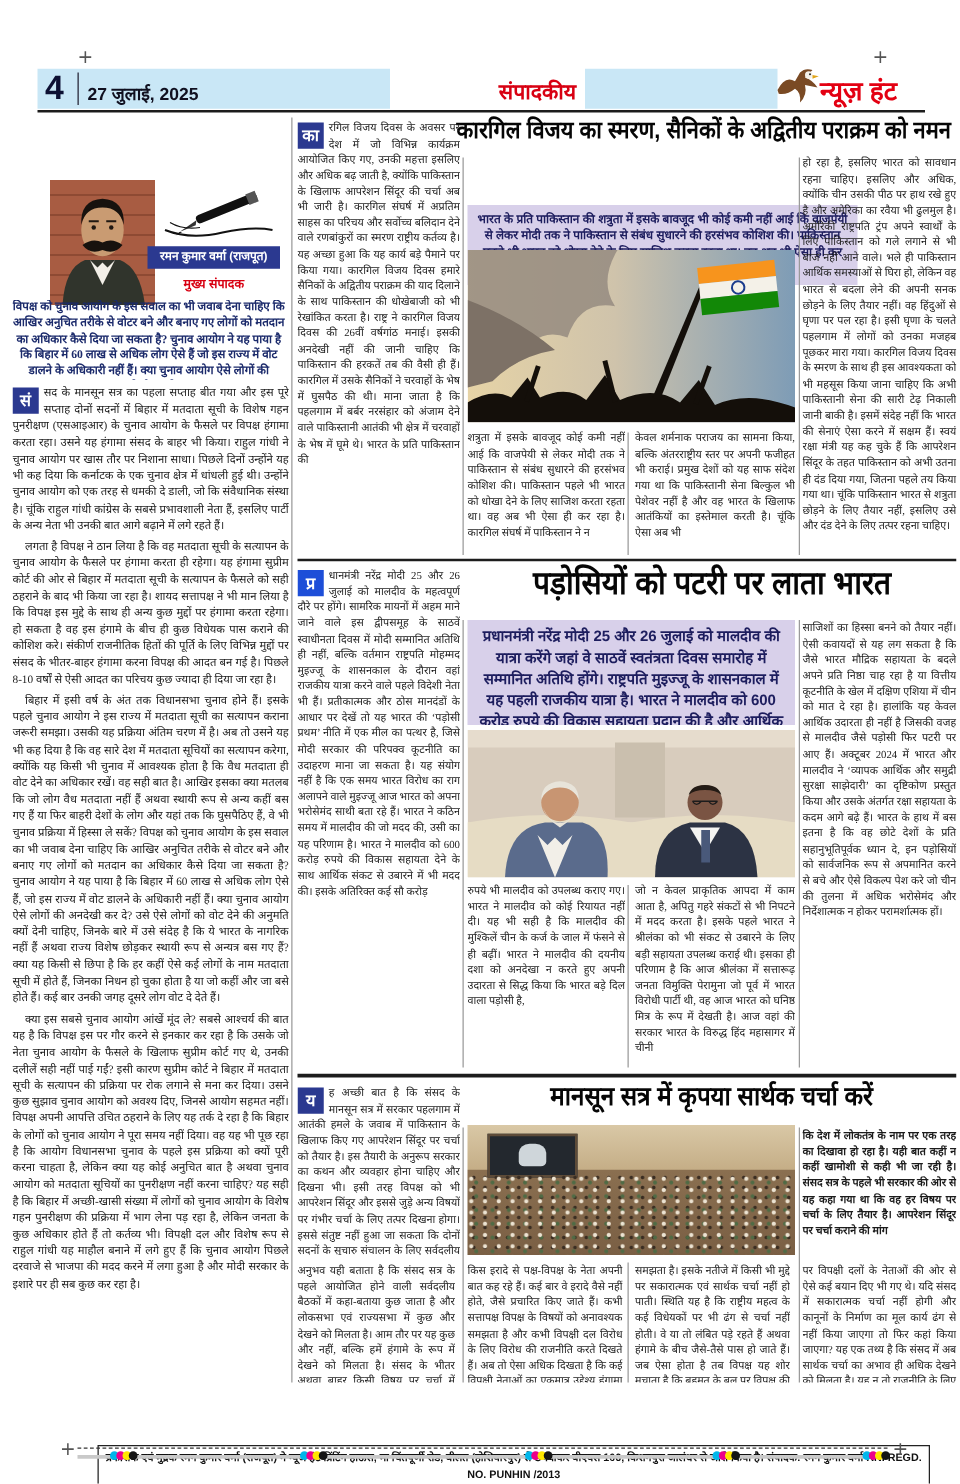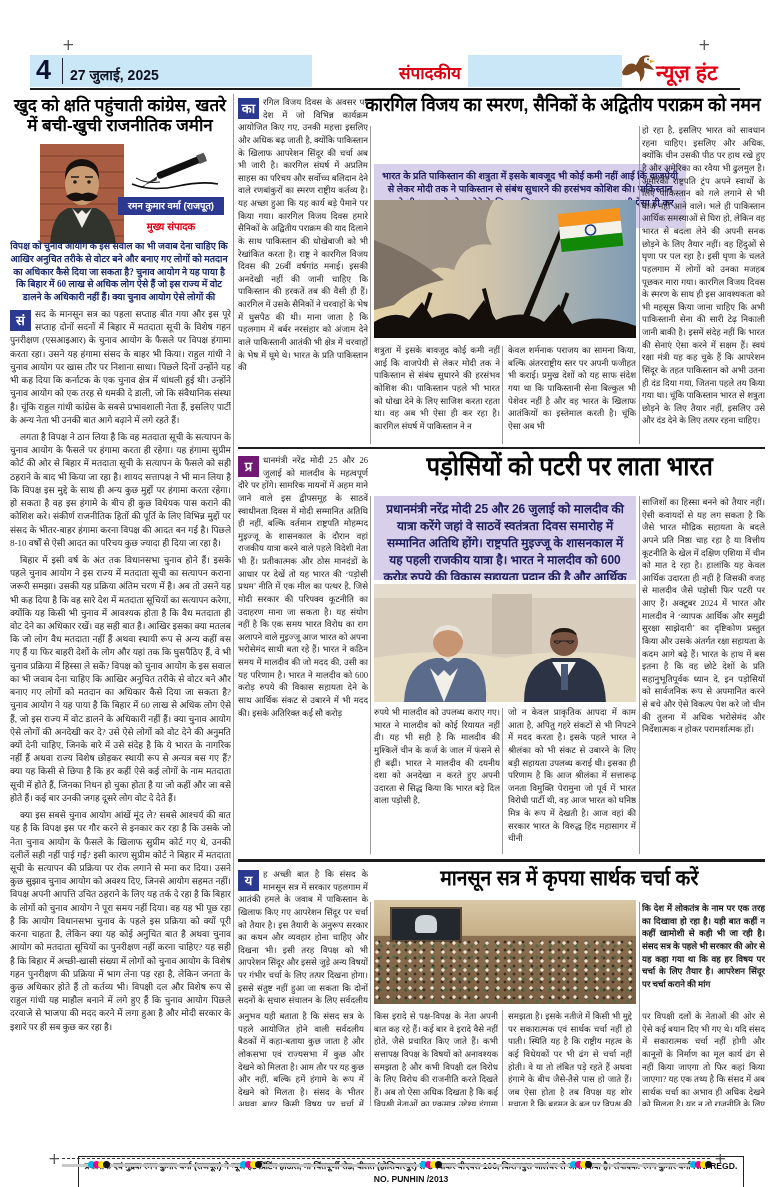--- a/index.html
+++ b/index.html
@@ -17,21 +17,21 @@
   .vrule{position:absolute;background:#9a9a9a;width:1px;}
   
   .hl{font-family:"Liberation Sans",sans-serif;font-weight:bold;color:#060606;text-align:center;line-height:1.15;}
   .sq{display:inline-block;transform:scaleX(.92);transform-origin:center;white-space:nowrap;}
   
   .col{font-size:8.6px;line-height:1.47;text-align:justify;overflow:hidden;color:#1c1c1c;}
   .col p{margin:0 0 4px 0;text-indent:10px;}
   .col p.first{text-indent:0;}
   .dropcap{float:left;width:21px;height:21px;margin:2px 4px 0 0;color:#fff;font-weight:bold;
            font-size:13px;line-height:21px;text-align:center;font-family:"Liberation Sans",sans-serif;}
-  .dc-blue{background:#2b3990;} .dc-black{background:#701a75;}
+  .dc-blue{background:#2b3990;} .dc-black{background:#1d4ed8;}
   .sf{background:#d8d0ea;color:#1d1d5e;font-weight:bold;text-align:center;
       font-family:"Liberation Sans",sans-serif;line-height:1.42;padding:5px 7px;box-sizing:border-box;overflow:hidden;}
   .byline{background:#2b3990;color:#fff;font-weight:bold;font-size:9.5px;text-align:center;
           line-height:18px;font-family:"Liberation Sans",sans-serif;}
   .role{color:#d80012;font-weight:bold;font-size:10px;text-align:center;font-family:"Liberation Sans",sans-serif;}
   .intro{color:#1b2a6b;font-weight:bold;font-size:9.3px;line-height:1.38;text-align:center;}
   .photo{overflow:hidden;}
   
   .parl{background:linear-gradient(#d9c8a6 0%,#c5ae87 34%,#8a6f50 35%,#7a5f44 100%);position:absolute;overflow:hidden;}
   .crowd{position:absolute;left:0;right:0;bottom:0;height:62%;
@@ -67,21 +67,20 @@
     <svg width="36" height="34" viewBox="0 0 36 34">
       <path d="M2 20 Q8 8 16 13 L20 6 Q24 2 30 4 L24 10 Q30 12 34 18 L24 16 Q26 24 20 30 Q21 22 16 19 Q10 24 3 23 Z" fill="#7a4a24"></path>
       <circle cx="27" cy="8" r="3" fill="#f4f0e8"></circle>
       <path d="M30 8 L35 9 L30 11 Z" fill="#e0a419"></path>
       <circle cx="28" cy="7.4" r="0.8" fill="#222"></circle>
     </svg>
   </div>
   <div class="abs masthead" style="left:656px;top:58px;">न्यूज़ हंट</div>
   <div class="hrule" style="left:30px;top:88px;width:710px;height:2px;"></div>
 
-  <div class="abs hl" style="left:8px;top:96px;width:224px;font-size:17px;">खुद को क्षति पहुंचाती कांग्रेस, खतरे में बची-खुची राजनीतिक जमीन</div>
   <div class="abs photo" style="left:40px;top:144px;width:84px;height:100px;">
     <svg width="84" height="100" viewBox="0 0 84 100">
       <rect width="84" height="100" fill="#a85c42"></rect>
       <g stroke="#8e4a33" stroke-width="1.5">
           <path d="M0 12 H84 M0 28 H84 M0 44 H84 M0 60 H84 M0 76 H84 M0 92 H84"></path>
         </g>
       <path d="M10 100 Q12 70 28 64 L56 64 Q72 70 76 100 Z" fill="#30342c"></path>
       <path d="M32 64 L42 84 L52 64 L46 70 L42 66 L38 70 Z" fill="#f2efe8"></path>
       <ellipse cx="42" cy="40" rx="17" ry="21" fill="#c99b72"></ellipse>
       <path d="M25 36 Q24 16 42 15 Q60 16 59 36 Q56 22 42 22 Q28 22 25 36Z" fill="#17120e"></path>

